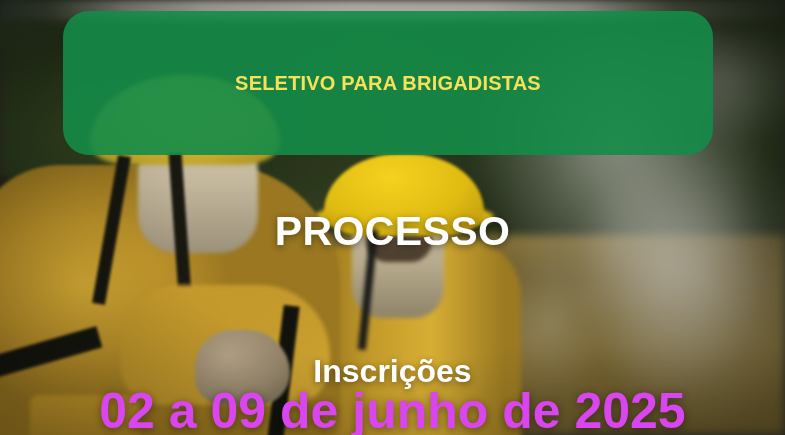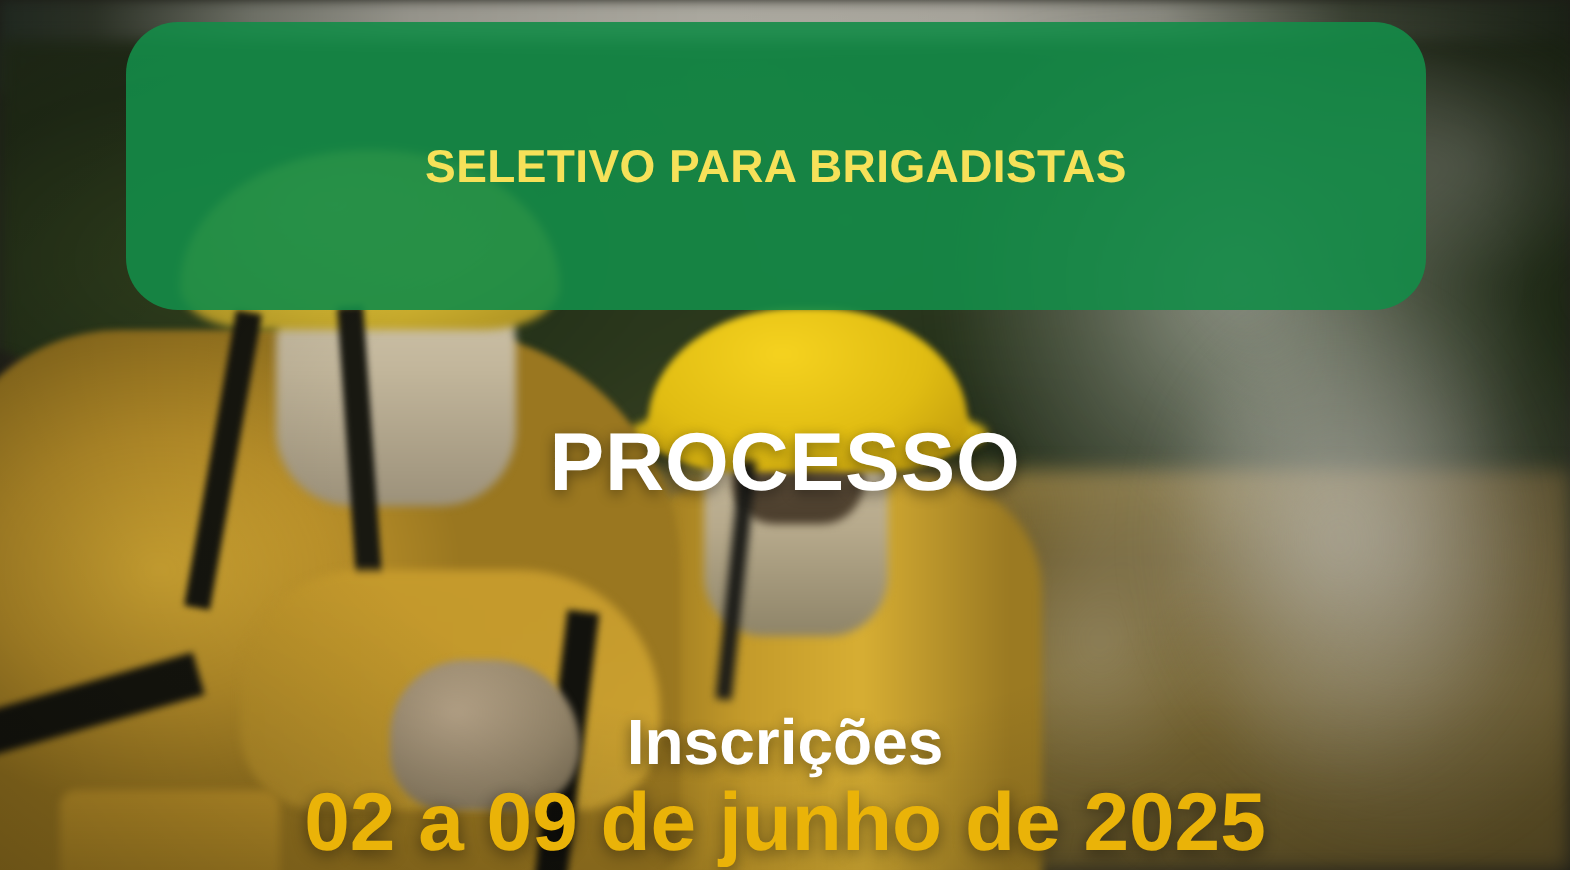--- a/index.html
+++ b/index.html
@@ -191,21 +191,21 @@
     background: rgba(20,140,72,0.90);
     border-radius: 26px;
     box-sizing: border-box;
     display: flex;
     flex-direction: column;
     align-items: center;
     justify-content: center;
   }
   .banner-title {
     color: #f6e159;
-    font-size: 23px;
+    font-size: 20px;
     font-weight: 700;
     line-height: 33px;
     letter-spacing: 0.2px;
     text-align: center;
     text-transform: uppercase;
     white-space: nowrap;
     margin: 0;
   }
 
   
@@ -233,22 +233,22 @@
   }
   .footer-label {
     color: #ffffff;
     font-size: 32px;
     font-weight: 700;
     line-height: 36px;
     margin: 0;
     text-shadow: 0 2px 7px rgba(0,0,0,0.45);
   }
   .footer-dates {
-    color: #eab308;
-    font-size: 41px;
+    color: #d946ef;
+    font-size: 50px;
     font-weight: 700;
     line-height: 44px;
     margin: 0;
     text-shadow: 0 2px 8px rgba(0,0,0,0.45);
   }
 </style>
 </head>
 <body>
 
 <div id="poster">

